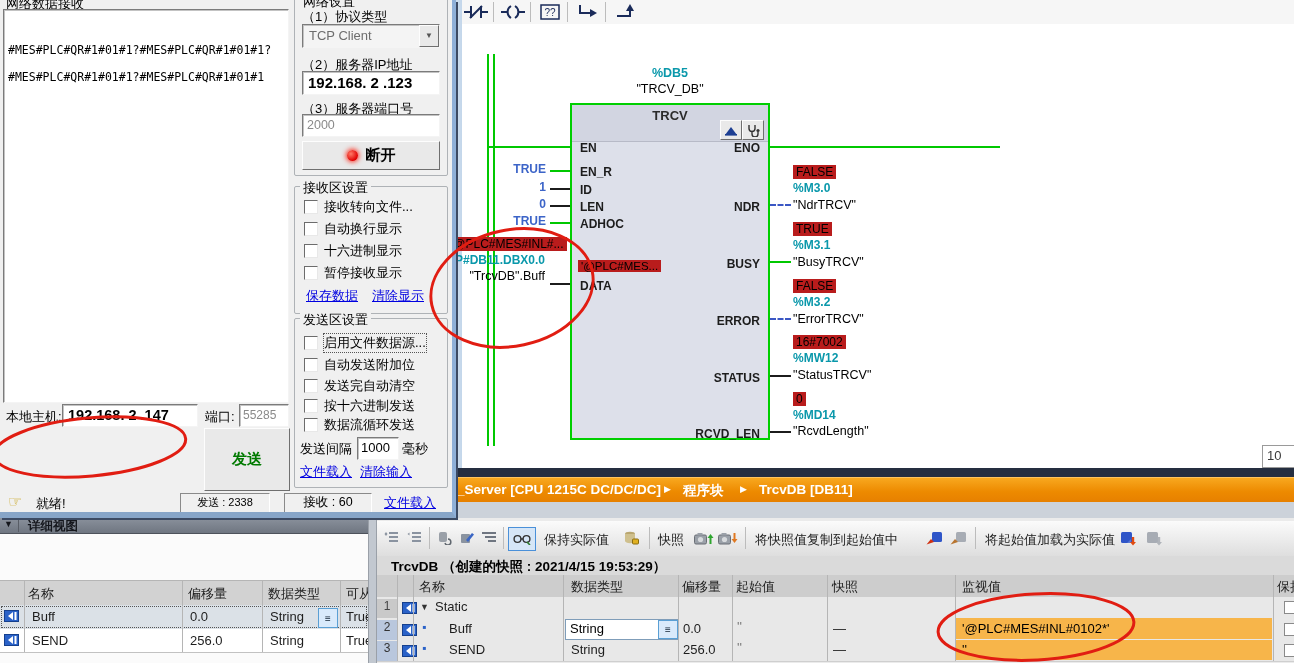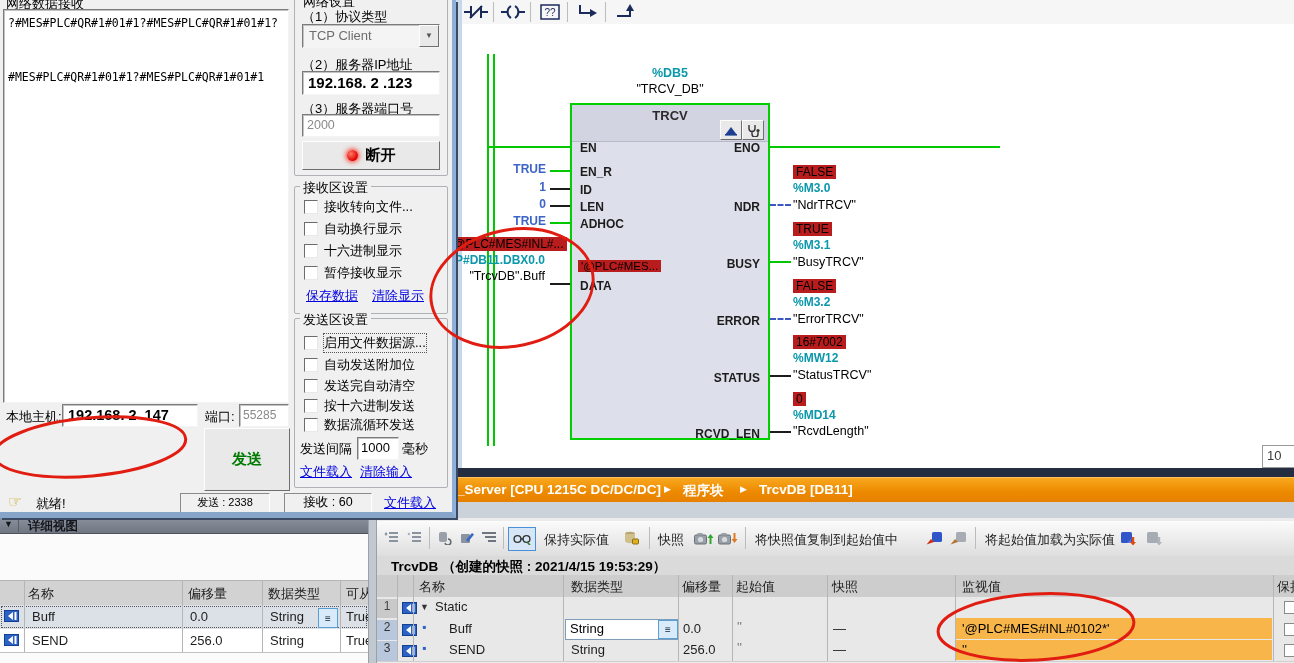--- a/index.html
+++ b/index.html
@@ -405,21 +405,21 @@
       <div class="vline" style="left:578px;top:57px;height:86px;"></div>
       <div class="vline" style="left:896px;top:57px;height:86px;"></div>
     </div>
   </div>
 
   <div class="abs" style="left:0;top:0;width:452px;height:512px;background:#f0f0f0;overflow:hidden;
               border-right:4px solid #8fb0d8;border-bottom:6px solid #87a5c8;box-shadow:2px 2px 0 #3c4a63;">
 
     <div class="abs" style="left:6px;top:-5px;font-size:13px;">网络数据接收</div>
     <div class="abs sunken" style="left:3px;top:9px;width:284px;height:392px;">
-      <div class="abs mono" style="left:4px;top:6px;font-size:11.5px;white-space:nowrap;">?#MES#PLC#QR#1#01#1?#MES#PLC#QR#1#01#1?</div>
+      <div class="abs mono" style="left:4px;top:33px;font-size:11.5px;white-space:nowrap;">#MES#PLC#QR#1#01#1?#MES#PLC#QR#1#01#1?</div>
       <div class="abs mono" style="left:4px;top:60px;font-size:11.5px;white-space:nowrap;">#MES#PLC#QR#1#01#1?#MES#PLC#QR#1#01#1</div>
     </div>
 
     <div class="abs" style="left:6px;top:408px;font-size:13px;text-align:center;">本地主机:</div>
     <div class="abs sunken" style="left:62px;top:404px;width:134px;height:21px;">
       <span class="abs" style="left:5px;top:2px;font-weight:bold;font-size:14.5px;white-space:nowrap;">192.168. 2 .147</span>
     </div>
     <div class="abs" style="left:205px;top:408px;font-size:13px;">端口:</div>
     <div class="abs sunken" style="left:239px;top:404px;width:48px;height:21px;">
       <span class="abs" style="left:3px;top:3px;color:#8a8a8a;font-size:12px;">55285</span>

